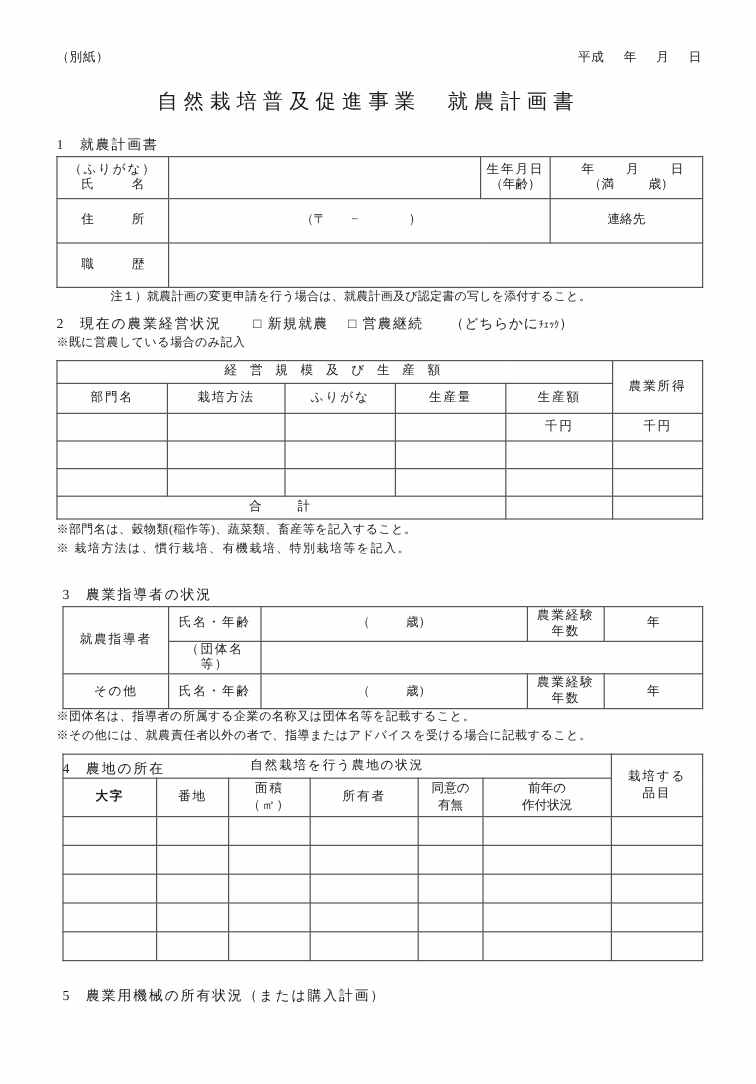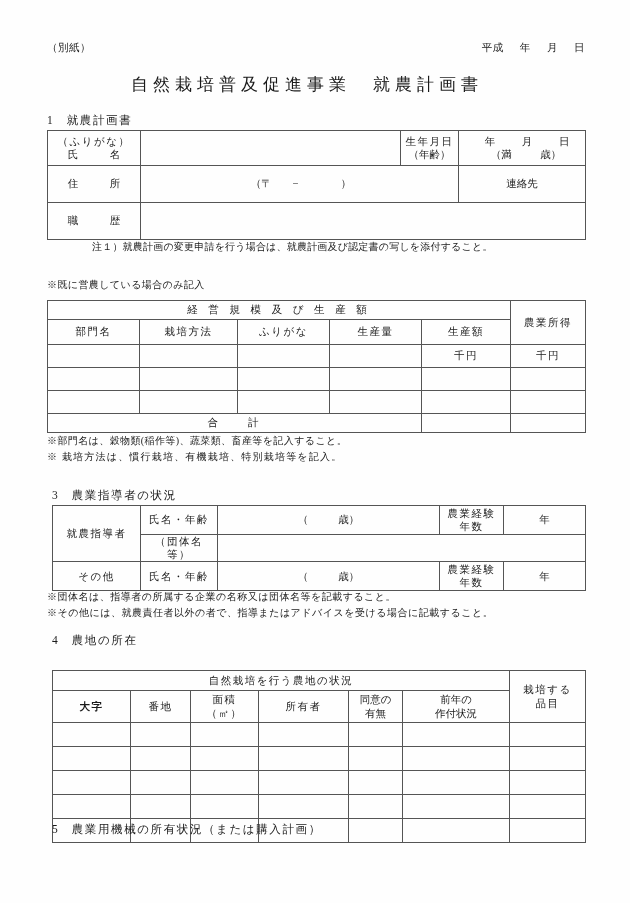--- a/index.html
+++ b/index.html
@@ -155,20 +155,23 @@
       </tr>
       <tr>
         <td style="height:36px;">職　　　歴</td>
         <td colspan="3"></td>
       </tr>
     </tbody>
   </table>
 
   <div class="note note-tight" style="left:52px; top:240px;margin-left:40px;">注１）就農計画の変更申請を行う場合は、就農計画及び認定書の写しを添付すること。</div>
 
+  <div class="sec-head" style="left:47px; top:262px;">
+    <span class="num">2</span><span>現在の農業経営状況</span><span class="chk">□ 新規就農</span><span class="chk2">□ 営農継続</span><span class="chk-note">（どちらかに</span><span class="hw">ﾁｪｯｸ</span><span>）</span>
+  </div>
   <div class="note" style="left:47px; top:278px; letter-spacing:.4px;">※既に営農している場合のみ記入</div>
 
   <table class="form" style="left:47px; top:300px; width:538px;">
     <colgroup>
       <col style="width:92px">
       <col style="width:98px">
       <col style="width:92px">
       <col style="width:92px">
       <col style="width:89px">
       <col style="width:75px">
@@ -268,21 +271,21 @@
     </tbody>
   </table>
 
   <div class="note" style="left:47px; top:590px; letter-spacing:.5px;">※団体名は、指導者の所属する企業の名称又は団体名等を記載すること。</div>
   <div class="note" style="left:47px; top:606px; letter-spacing:.5px;">※その他には、就農責任者以外の者で、指導またはアドバイスを受ける場合に記載すること。</div>
 
   <div class="sec-head" style="left:52px; top:633px;">
     <span class="num">4</span><span>農地の所在</span>
   </div>
 
-  <table class="form" style="left:52px; top:670px; width:533px;">
+  <table class="form" style="left:52px; top:628px; width:533px;">
     <colgroup>
       <col style="width:78px">
       <col style="width:60px">
       <col style="width:68px">
       <col style="width:90px">
       <col style="width:54px">
       <col style="width:107px">
       <col style="width:76px">
     </colgroup>
     <tbody>

